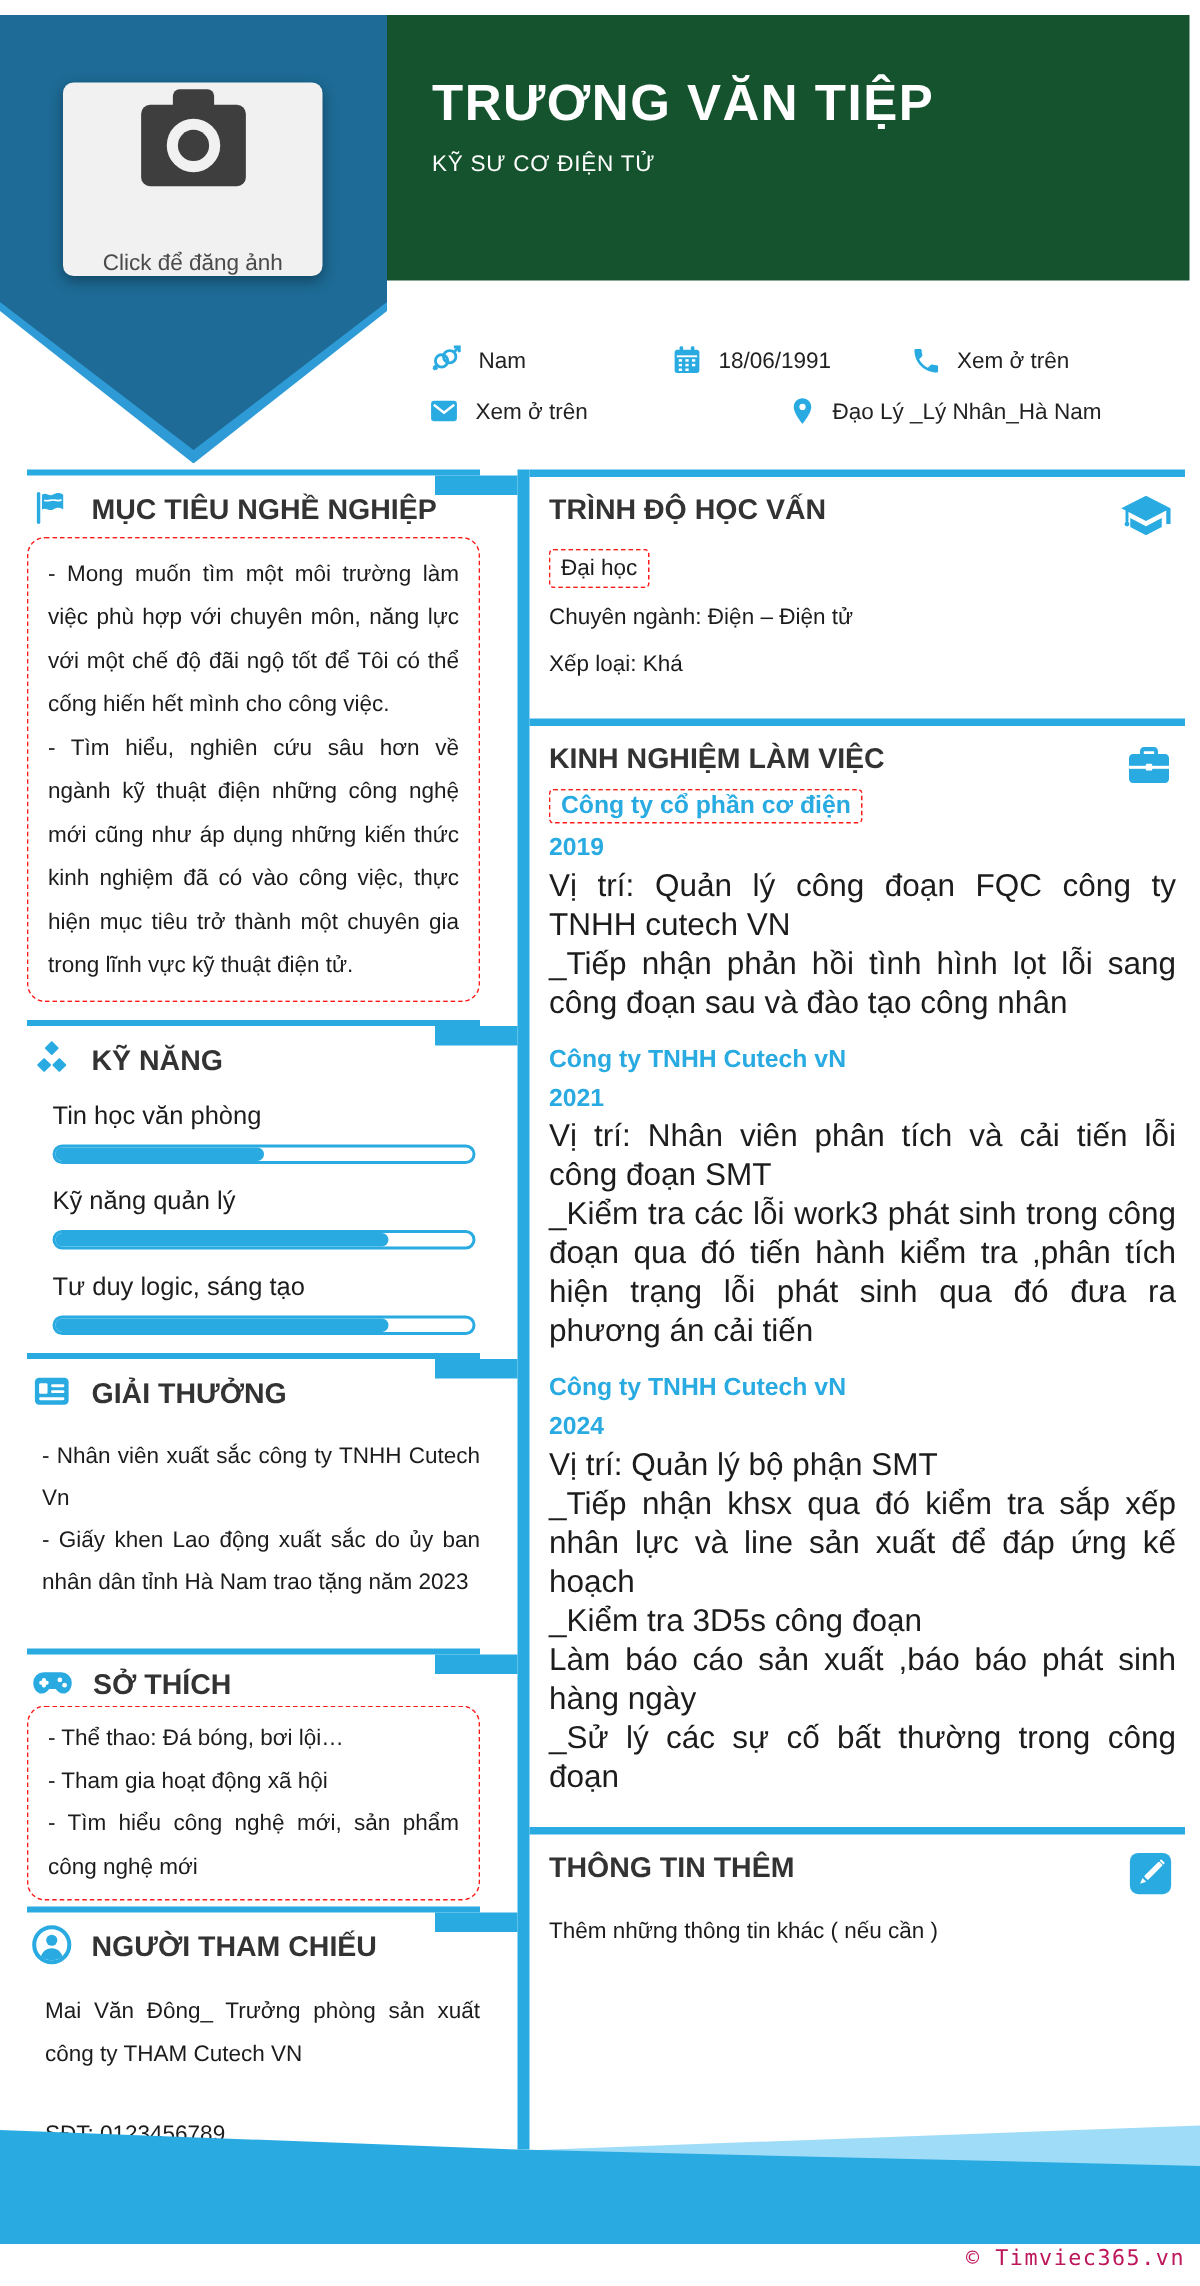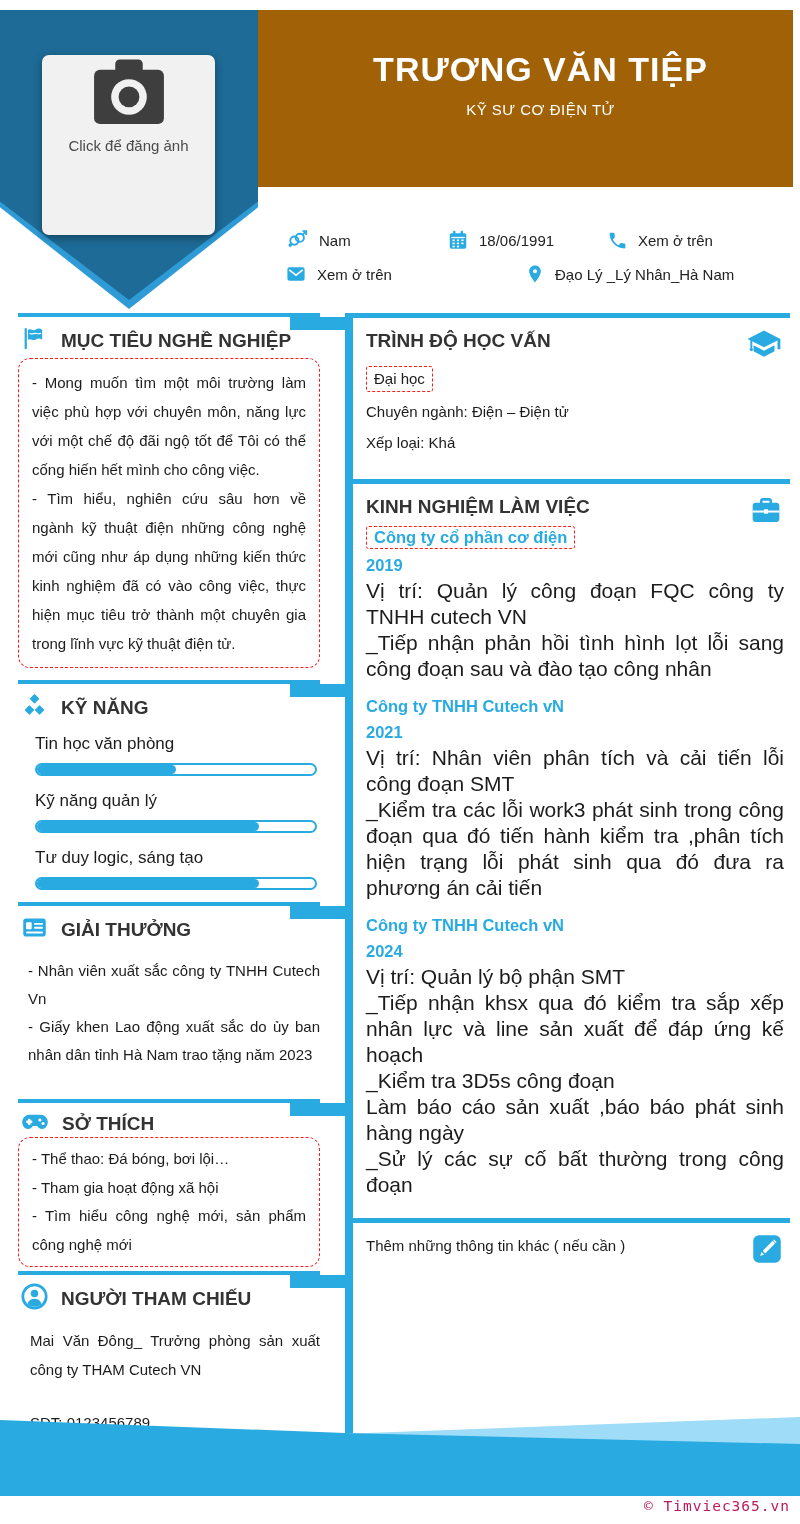--- a/index.html
+++ b/index.html
@@ -1,31 +1,31 @@
 <!DOCTYPE html>
 <html><head>
 <meta charset="utf-8">
 <style>
   html,body{margin:0;padding:0;background:#fff;}
   #page{position:relative;width:800px;height:1524px;background:#fff;overflow:hidden;
         font-family:"Liberation Sans","DejaVu Sans",sans-serif;color:#1c1c1c;}
 
   
   .black-header{position:absolute;left:258px;top:10px;width:535px;height:177px;
-    background:#a16207;color:#fff;box-sizing:border-box;padding:40px 0 0 30px;text-align:center;}
+    background:#14532d;color:#fff;box-sizing:border-box;padding:40px 0 0 30px;}
   .cv-name{margin:0;font-size:34px;font-weight:bold;letter-spacing:1px;}
   .cv-jobtitle{margin-top:12px;font-size:15px;letter-spacing:.5px;}
 
   .shield-back{position:absolute;left:0;top:10px;width:258px;height:299px;background:#2e9bd6;
     clip-path:polygon(0 0,100% 0,100% 66%,50% 100%,0 66%);}
   .shield{position:absolute;left:0;top:10px;width:258px;height:290px;background:#1d6b96;
     clip-path:polygon(0 0,100% 0,100% 66%,50% 100%,0 66%);}
-  .photo-card{position:absolute;left:42px;top:55px;width:173px;height:180px;background:#f1f1f1;
+  .photo-card{position:absolute;left:42px;top:55px;width:173px;height:129px;background:#f1f1f1;
     border-radius:7px;box-shadow:0 3px 9px rgba(0,0,0,.35);display:flex;flex-direction:column;
-    align-items:center;justify-content:flex-start;cursor:pointer;}
+    align-items:center;justify-content:space-between;cursor:pointer;}
   .photo-card .lbl{margin-top:4px;font-size:15px;color:#4a4a4a;}
 
   
   .c-item{position:absolute;display:flex;align-items:center;gap:10px;font-size:15px;color:#222;height:24px;}
 
   
   .divider{position:absolute;left:345px;top:313px;width:8px;height:1120px;background:#29abe2;}
   .leftcol{position:absolute;left:18px;top:313px;width:302px;}
   .rightcol{position:absolute;left:353px;top:313px;width:437px;}
 
@@ -319,20 +319,21 @@
         <div class="year">2024</div>
         <div class="jline">Vị trí: Quản lý bộ phận SMT</div>
         <div class="jline">_Tiếp nhận khsx qua đó kiểm tra sắp xếp nhân lực và line sản xuất để đáp ứng kế hoạch</div>
         <div class="jline">_Kiểm tra 3D5s công đoạn</div>
         <div class="jline">Làm báo cáo sản xuất ,báo báo phát sinh hàng ngày</div>
         <div class="jline">_Sử lý các sự cố bất thường trong công đoạn</div>
       </div>
     </div>
 
     <div class="rsec">
+      <div class="rhead">THÔNG TIN THÊM</div>
       <span class="ricon editbtn">
         <svg width="30" height="30" viewBox="0 0 24 24">
           <rect x="1" y="1" width="22" height="22" rx="4.5" fill="#29abe2"></rect>
           <g transform="rotate(45 12 12)" fill="#fff">
             <rect x="10.6" y="4.2" width="2.9" height="11.3" rx=".5"></rect>
             <path d="M10.6 16.7h2.9L12 19.8z"></path>
             <rect x="10.6" y="2.6" width="2.9" height="1.1" rx=".4"></rect>
           </g>
         </svg>
       </span>

